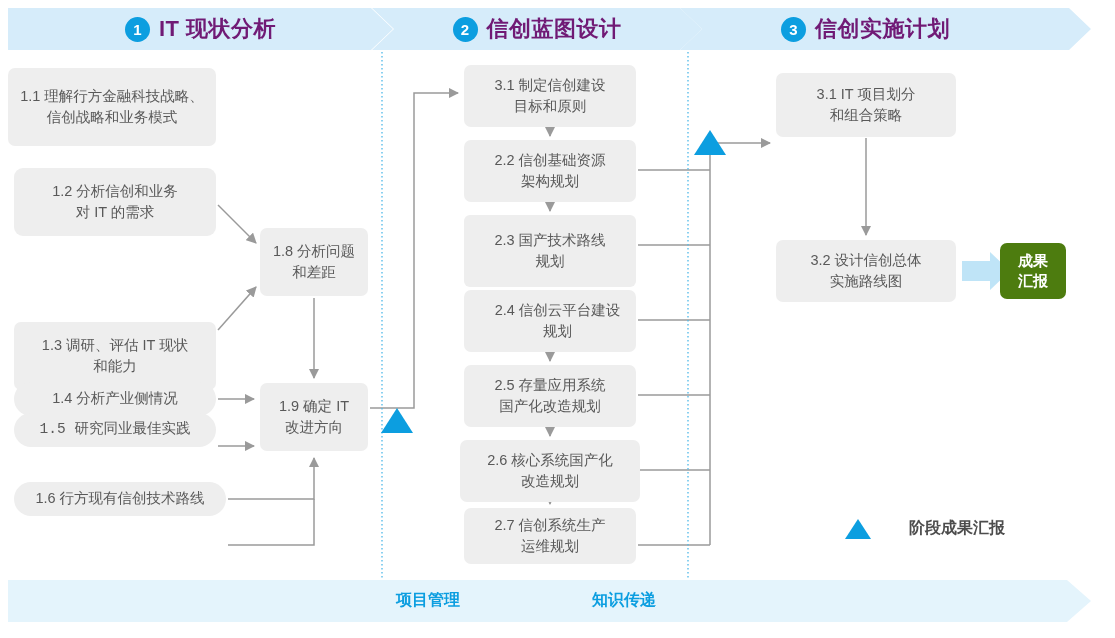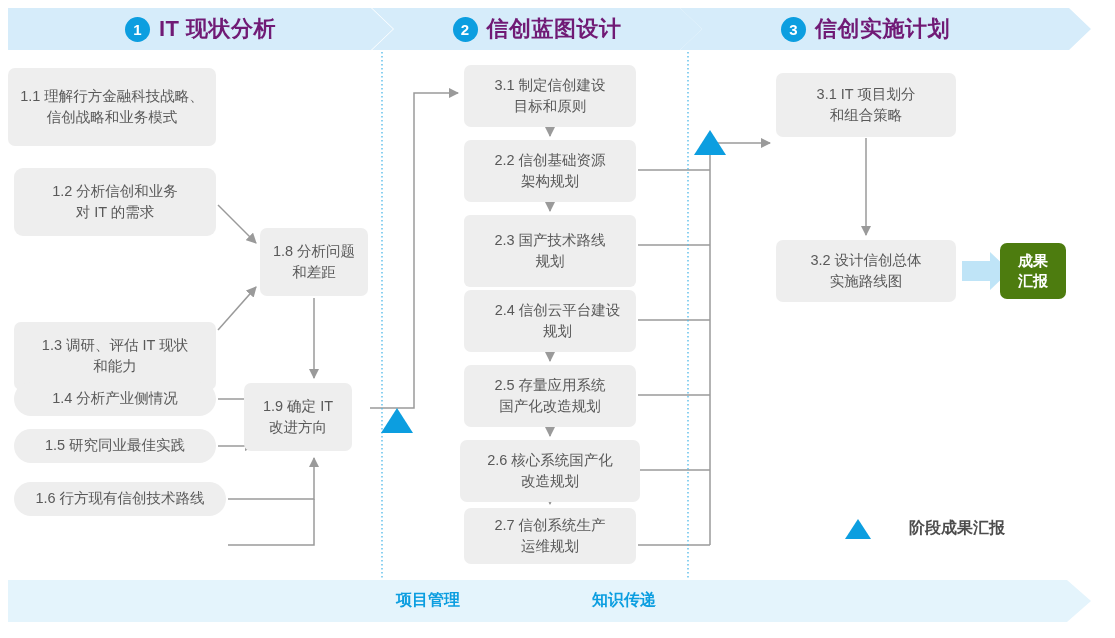--- a/index.html
+++ b/index.html
@@ -220,25 +220,25 @@
     </div>
   </div>
 
   <div class="box" style="left:8px;top:68px;width:208px;height:78px;">1.1 理解行方金融科技战略、
 信创战略和业务模式</div>
   <div class="box" style="left:14px;top:168px;width:202px;height:68px;border-radius:9px;">1.2 分析信创和业务
 对 IT 的需求</div>
   <div class="box" style="left:14px;top:281px;width:202px;height:68px;margin-top:41px;">1.3 调研、评估 IT 现状
 和能力</div>
   <div class="box" style="left:14px;top:382px;width:202px;height:34px;border-radius:17px;">1.4 分析产业侧情况</div>
-  <div class="box" style="left:14px;top:429px;width:202px;height:34px;border-radius:17px;">1.5 研究同业最佳实践</div>
+  <div class="box" style="left:14px;top:413px;width:202px;height:34px;border-radius:17px;font-family:Liberation Mono, monospace;">1.5 研究同业最佳实践</div>
   <div class="box" style="left:14px;top:482px;width:212px;height:34px;border-radius:17px;">1.6 行方现有信创技术路线</div>
   <div class="box" style="left:260px;top:228px;width:108px;height:68px;">1.8 分析问题
 和差距</div>
-  <div class="box" style="left:244px;top:383px;width:108px;height:68px;">1.9 确定 IT
+  <div class="box" style="left:260px;top:383px;width:108px;height:68px;">1.9 确定 IT
 改进方向</div>
 
   <div class="box" style="left:464px;top:65px;width:172px;height:62px;">3.1 制定信创建设
 目标和原则</div>
   <div class="box" style="left:464px;top:140px;width:172px;height:62px;">2.2 信创基础资源
 架构规划</div>
   <div class="box" style="left:464px;top:215px;width:172px;height:72px;border-radius:6px;">2.3 国产技术路线
 规划</div>
   <div class="box" style="left:464px;top:290px;width:172px;height:62px;padding-left:23px;">2.4 信创云平台建设
 规划</div>

